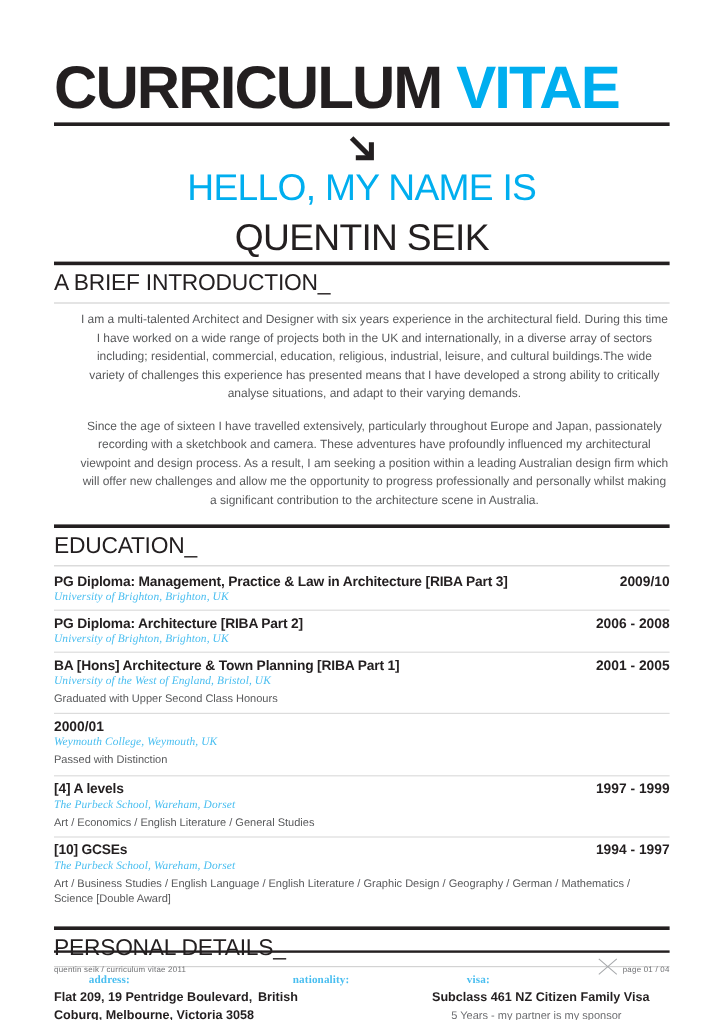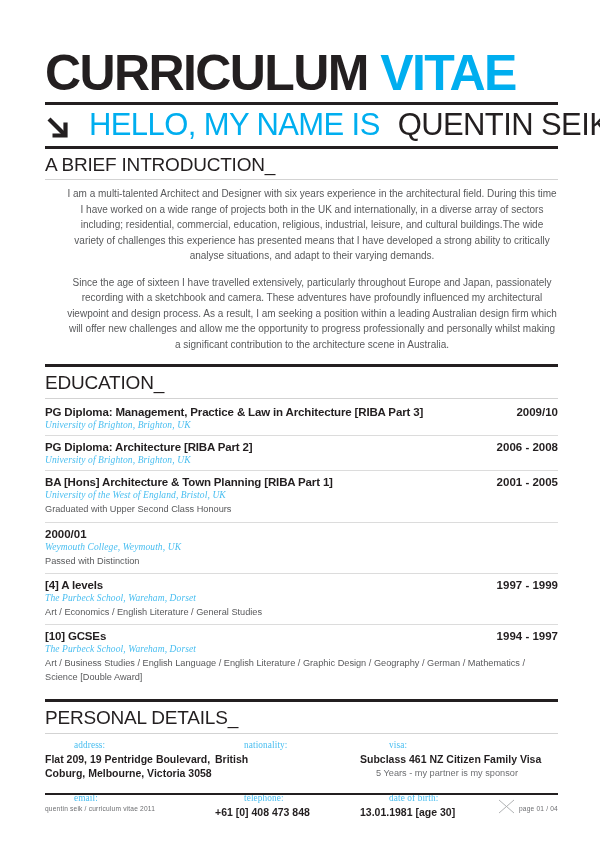--- a/index.html
+++ b/index.html
@@ -41,27 +41,28 @@
     margin-top: 3px;
   }
   .rule-thin {
     border-top: 1px solid #d3d3d3;
     margin-top: 3px;
   }
 
   .hello-line {
     display: flex;
     align-items: center;
-    gap: 18px;
+    gap: 6px;
     font-size: 31px;
     font-weight: 400;
     letter-spacing: -0.6px;
     line-height: 1.12;
     white-space: nowrap;
     margin-top: 3px;
+    flex-direction: column;
   }
   .arrow-icon {
     display: inline-block;
     width: 26px;
     height: 26px;
     flex: 0 0 auto;
     position: relative;
     top: 2px;
   }
   .hello-line .accent { color: #00aeef; }
@@ -129,21 +130,21 @@
 
   
   .pd-grid {
     margin-top: 6px;
     display: grid;
     grid-template-columns: 170px 145px 1fr;
     row-gap: 12px;
   }
   .pd-label {
     font-family: "Liberation Serif", serif;
-    font-weight: 400;
+    font-weight: 700;
     font-size: 9.3px;
     color: #49bef0;
     letter-spacing: 0.1px;
     padding-left: 29px;
   }
   .pd-value {
     font-size: 10.5px;
     font-weight: 700;
     color: #231f20;
     line-height: 1.38;

